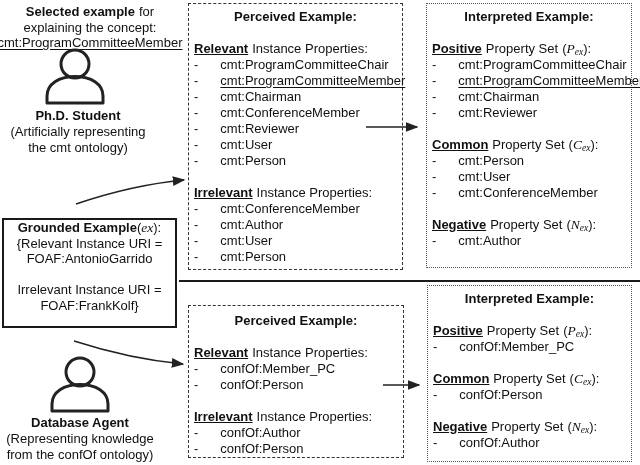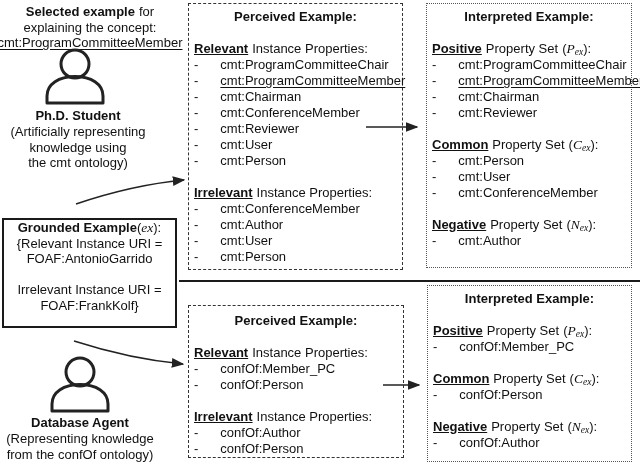--- a/index.html
+++ b/index.html
@@ -39,21 +39,20 @@
   </div>
 
   <svg class="abs" width="64" height="58" viewBox="0 0 64 58" style="left:43px;top:48px;">
     <circle cx="32" cy="16" r="14" fill="none" stroke="#222" stroke-width="3"></circle>
     <path d="M4,55 L4,48 C4,36 16,28.5 32,28.5 C48,28.5 60,36 60,48 L60,55 Z" fill="none" stroke="#222" stroke-width="3" stroke-linejoin="round"></path>
   </svg>
 
   <div class="abs" style="left:0;top:107px;width:156px;">
     <div class="cline t14 bold" style="height:17px;line-height:17px;">Ph.D. Student</div>
     <div class="cline">(Artificially representing</div>
-    <div class="cline">knowledge using</div>
     <div class="cline">the cmt ontology)</div>
   </div>
 
   <div class="box solidbox" style="left:2px;top:218px;width:175px;height:110px;padding-top:0;">
     <div class="cline">
         <span class="bold t14">Grounded Example</span>
         <span>(</span>
         <span class="mletter">ex</span>
         <span>):</span>
       </div>

